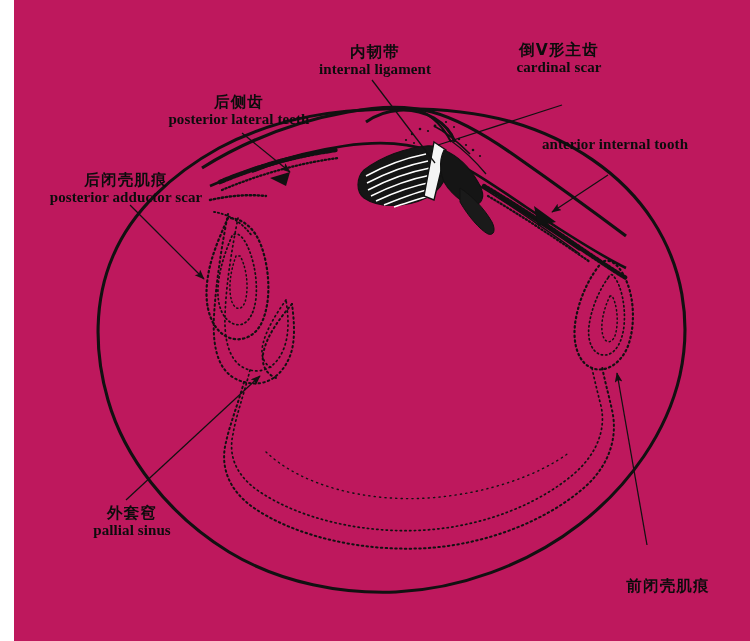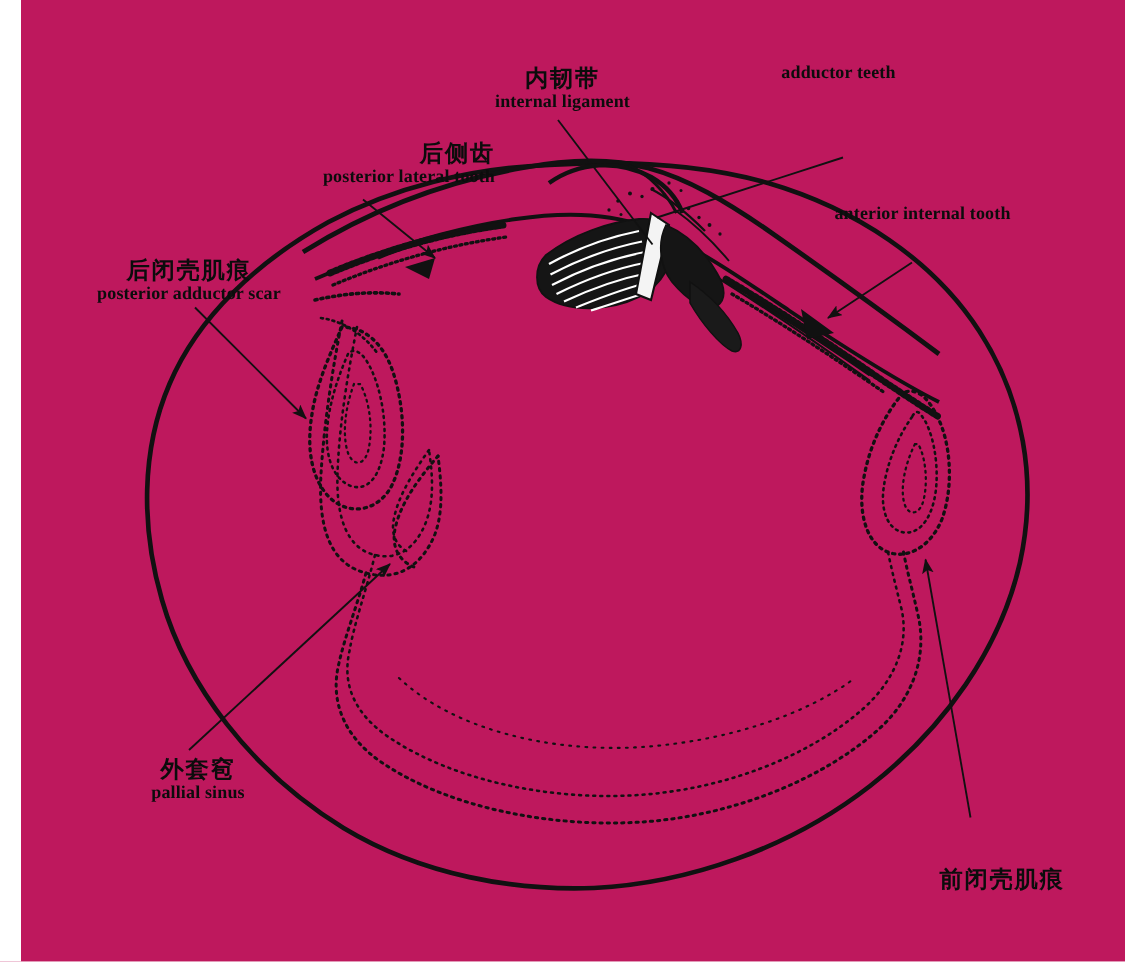--- a/index.html
+++ b/index.html
@@ -44,30 +44,30 @@
     font-family: "DejaVu Sans", "Liberation Sans", sans-serif;
     font-weight: 700;
     font-size: 15.5px;
     letter-spacing: 1.2px;
     color: #0c0c0c;
   }
   .label .eng {
     display: block;
     font-family: "Liberation Serif", "DejaVu Serif", serif;
     font-weight: 700;
-    font-size: 12px;
+    font-size: 15px;
     letter-spacing: 0.1px;
     color: #0c0c0c;
   }
   .label.center { text-align: center; }
 
   
   #lbl-internal-ligament     { left: 286px; top: 44px;  width: 150px; }
   #lbl-inverted-v            { left: 470px; top: 42px;  width: 150px; }
-  #lbl-posterior-lateral     { left: 134px; top: 94px;  width: 182px; text-align: right; }
+  #lbl-posterior-lateral     { left: 134px; top: 94px;  width: 182px; }
   #lbl-anterior-lateral      { left: 512px; top: 136px; width: 178px; }
   #lbl-posterior-adductor    { left: 12px;  top: 172px; width: 200px; }
   #lbl-pallial-sinus         { left: 56px;  top: 505px; width: 124px; }
   #lbl-anterior-adductor     { left: 570px; top: 550px; width: 168px; margin-top: 28px; }
 </style>
 </head>
 <body>
 
 <div id="figure-root">
 
@@ -269,26 +269,27 @@
       <line x1="633" y1="545" x2="603" y2="373" marker-end="url(#arrowhead)"></line>
     </g>
   </svg>
 
   <div class="label center" id="lbl-internal-ligament">
     <span class="cjk">内韧带</span>
     <span class="eng">internal ligament</span>
   </div>
 
   <div class="label center" id="lbl-inverted-v">
-    <span class="eng">adductor teeth</span>
+    <span class="cjk">倒V形主齿</span>
+    <span class="eng">cardinal scar</span>
   </div>
 
   <div class="label center" id="lbl-posterior-lateral">
     <span class="cjk">后侧齿</span>
-    <span class="eng">posterior lateral tooth</span>
+    <span class="eng">posterior lateral teeth</span>
   </div>
 
   <div class="label center" id="lbl-anterior-lateral">
     <span class="eng">anterior internal tooth</span>
   </div>
 
   <div class="label center" id="lbl-pallial-sinus">
     <span class="cjk">外套窇</span>
     <span class="eng">pallial sinus</span>
   </div>

